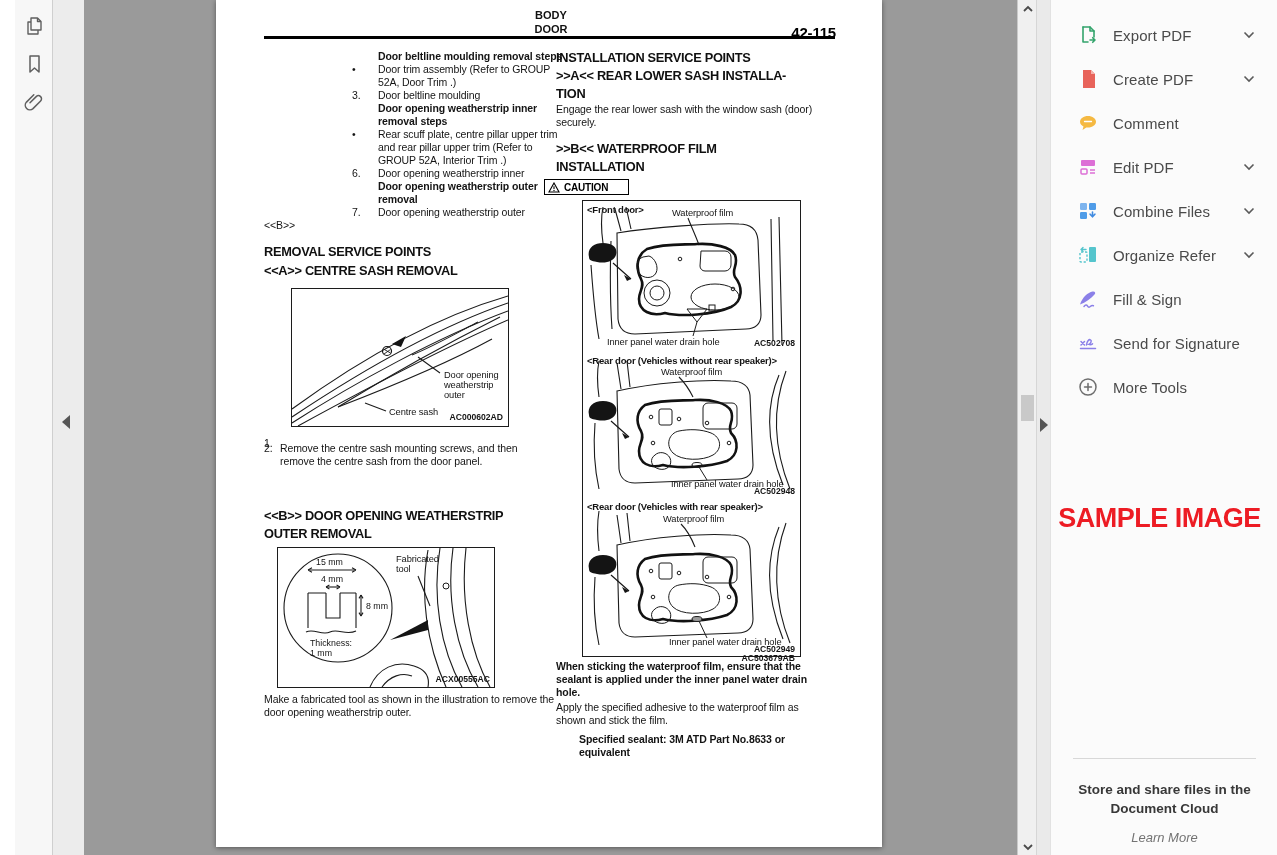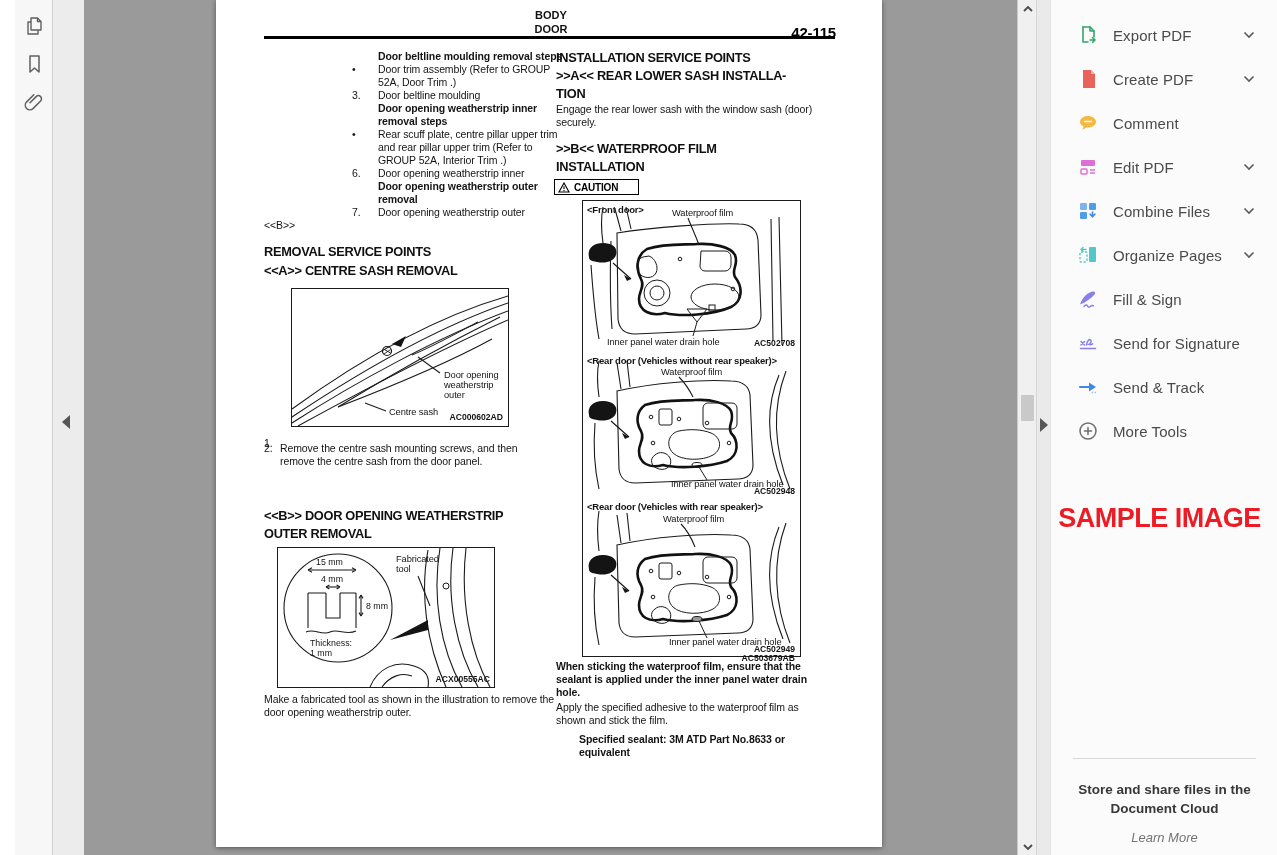--- a/index.html
+++ b/index.html
@@ -192,21 +192,21 @@
       <div class="abs t" style="left:48px; top:693px; width:290px;">Make a fabricated tool as shown in the illustration to remove the door opening weatherstrip outer.</div>
 
       <div class="abs h" style="left:340px; top:49px;">INSTALLATION SERVICE POINTS</div>
       <div class="abs h" style="left:340px; top:67px;">&gt;&gt;A&lt;&lt; REAR LOWER SASH INSTALLA-</div>
       <div class="abs h" style="left:340px; top:85px;">TION</div>
       <div class="abs t" style="left:340px; top:103px; width:265px;">Engage the rear lower sash with the window sash (door) securely.</div>
 
       <div class="abs h" style="left:340px; top:140px;">&gt;&gt;B&lt;&lt; WATERPROOF FILM</div>
       <div class="abs h" style="left:340px; top:158px;">INSTALLATION</div>
 
-      <div class="caution" style="left:338px; top:179px;">
+      <div class="caution" style="left:328px; top:179px;">
         <svg width="12" height="11" viewBox="0 0 12 11">
           <path d="M6,1 L11,10 H1 Z" fill="none" stroke="#000" stroke-width="1.1"></path>
           <line x1="6" y1="4.2" x2="6" y2="7" stroke="#000" stroke-width="1.1"></line>
           <circle cx="6" cy="8.5" r="0.7" fill="#000"></circle>
         </svg>
         <span>CAUTION</span>
       </div>
 
       <div class="figbox" style="left:366px; top:200px; width:219px; height:457px;">
 
@@ -399,21 +399,21 @@
           <path d="M1.5,1.5 L6,6 L10.5,1.5" stroke="#5a5a5a" stroke-width="1.6" fill="none"></path>
         </svg>
     </div>
 
     <div class="tool-row">
       <svg class="ticon" viewBox="0 0 22 22">
           <rect x="12" y="3" width="7" height="15" rx="1" fill="#55c5cd"></rect>
           <rect x="3" y="8" width="7" height="10" rx="1" fill="none" stroke="#55c5cd" stroke-width="1.4" stroke-dasharray="2.2,1.8"></rect>
           <path d="M9,5.5 h-5 m0,0 l2,-2 m-2,2 l2,2" stroke="#55c5cd" stroke-width="1.4" fill="none" stroke-linecap="round"></path>
         </svg>
-      <span class="tlabel">Organize Pages</span>
+      <span class="tlabel">Organize Refer</span>
       <svg class="chev" width="12" height="8" viewBox="0 0 12 8">
           <path d="M1.5,1.5 L6,6 L10.5,1.5" stroke="#5a5a5a" stroke-width="1.6" fill="none"></path>
         </svg>
     </div>
 
     <div class="tool-row">
       <svg class="ticon" viewBox="0 0 22 22">
           <path d="M3,16.5 C5.5,9 11,4.5 15.5,3.5 c2.3,-0.5 3.6,1.2 2,3 C14,10.5 8.5,14.5 3,16.5 z" fill="#8b80e8"></path>
           <path d="M7,18.5 q2.2,-2.6 3.6,-0.4 q1.2,2 3,0.2 q1.2,-1.2 2.8,-0.6" stroke="#8b80e8" stroke-width="1.5" fill="none" stroke-linecap="round"></path>
         </svg>
@@ -422,28 +422,20 @@
 
     <div class="tool-row">
       <svg class="ticon" viewBox="0 0 22 22">
           <path d="M4,9.5 l3.5,3.5 M7.5,9.5 L4,13" stroke="#8b80e8" stroke-width="1.5" stroke-linecap="round"></path>
           <path d="M9.5,13 c0.3,-3.5 2.5,-6 4,-5.2 c1.6,0.8 0.3,3.6 -1.6,4.6 c1.2,0.4 2.6,0.2 3.6,-0.6" stroke="#8b80e8" stroke-width="1.5" fill="none" stroke-linecap="round"></path>
           <path d="M3.5,16.5 h15" stroke="#8b80e8" stroke-width="1.5" stroke-linecap="round"></path>
         </svg>
       <span class="tlabel">Send for Signature</span>
     </div>
 
-    <div class="tool-row">
-      <svg class="ticon" viewBox="0 0 22 22">
-          <path d="M3,11 h9" stroke="#3f8ae0" stroke-width="2.2" stroke-linecap="round"></path>
-          <path d="M12,6.5 L19,11 l-7,4.5 z" fill="#3f8ae0"></path>
-          <path d="M14.5,16.5 h1.6 M17.5,16.5 h1.6" stroke="#9cc3ef" stroke-width="1.6"></path>
-        </svg>
-      <span class="tlabel">Send &amp; Track</span>
-    </div>
 
     <div class="tool-row">
       <svg class="ticon" viewBox="0 0 22 22">
           <circle cx="11" cy="11" r="8" fill="none" stroke="#6e6e6e" stroke-width="1.5"></circle>
           <path d="M11,7.5 v7 M7.5,11 h7" stroke="#6e6e6e" stroke-width="1.5" stroke-linecap="round"></path>
         </svg>
       <span class="tlabel">More Tools</span>
     </div>
 
     <div class="watermark">SAMPLE IMAGE</div>

